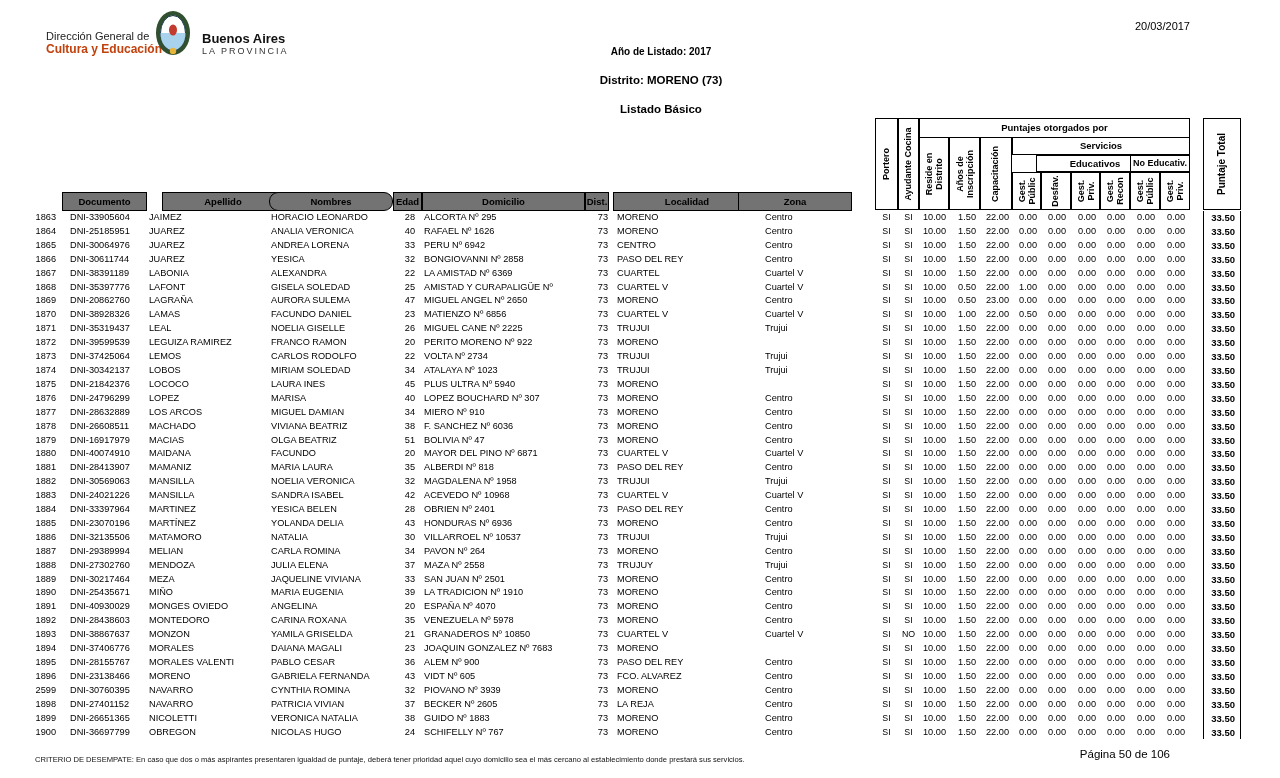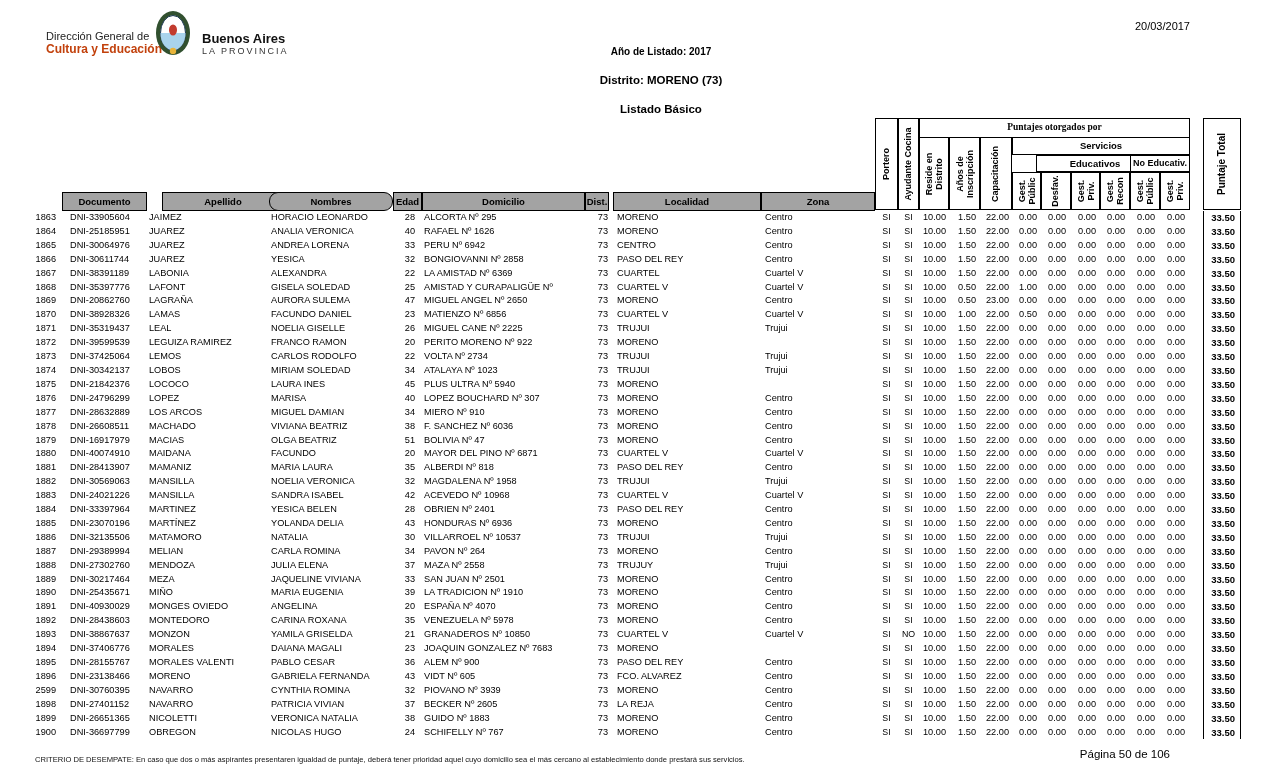--- a/index.html
+++ b/index.html
@@ -19,21 +19,21 @@
   .logo-brand2 { font-size:9px; letter-spacing:2px; color:#333; }
   .doc-title { position:absolute; left:341px; top:18px; width:640px; text-align:center;
                font-size:13.5px; font-weight:bold; }
   .doc-date  { position:absolute; left:1100px; top:20px; width:90px; text-align:right; font-size:11px; }
   .doc-sub1  { position:absolute; left:341px; top:46px;  width:640px; text-align:center; font-size:10px; font-weight:bold; }
   .doc-sub2  { position:absolute; left:341px; top:74px;  width:640px; text-align:center; font-size:11.5px; font-weight:bold; }
   .doc-sub3  { position:absolute; left:341px; top:103px; width:640px; text-align:center; font-size:11.5px; font-weight:bold; }
   
   .hbox { position:absolute; border:1px solid #000; background:#fff; }
   .lhb  { position:absolute; top:192px; height:19px; border:1px solid #000;
-          text-align:center; font-weight:bold; font-size:9.5px; line-height:17px; background:#a3a3a3; }
+          text-align:center; font-weight:bold; font-size:9.5px; line-height:17px; background:#737373; }
   .band { text-align:center; font-weight:bold; font-size:9.5px; }
   .rtext { position:absolute; left:50%; top:50%;
            transform: translate(-50%,-50%) rotate(-90deg);
            font-weight:bold; font-size:9px; line-height:9.5px; text-align:center; white-space:normal; }
   .w88 { width:88px; } .w69 { width:69px; } .w36 { width:36px; }
   .pt  { font-size:10px; }
   
   .tbody { position:absolute; left:30px; top:211px; width:1211px; }
   .trow  { display:flex; height:13.92px; line-height:13.9px; font-size:9.2px; white-space:nowrap; }
   .cell  { overflow:visible; }
@@ -94,29 +94,29 @@
   <div class="doc-sub2">Distrito: MORENO (73)</div>
   <div class="doc-sub3">Listado Básico</div>
 
   <div class="lhb" style="left:62px;width:85px;">Documento</div>
   <div class="lhb" style="left:162px;width:122px;">Apellido</div>
   <div class="lhb" style="left:269px;width:124px;border-radius:9px;">Nombres</div>
   <div class="lhb" style="left:393px;width:29px;">Edad</div>
   <div class="lhb" style="left:422px;width:163px;">Domicilio</div>
   <div class="lhb" style="left:585px;width:24px;">Dist.</div>
   <div class="lhb" style="left:613px;width:148px;">Localidad</div>
-  <div class="lhb" style="left:761px;width:114px;">Zona</div>
+  <div class="lhb" style="left:738px;width:114px;">Zona</div>
 
   <div class="hbox" style="left:875px;top:118px;width:23px;height:92px;">
     <div class="rtext w88">Portero</div>
   </div>
   <div class="hbox" style="left:898px;top:118px;width:21px;height:92px;">
     <div class="rtext w88">Ayudante Cocina</div>
   </div>
-  <div class="hbox band" style="left:919px;top:118px;width:271px;height:31px;line-height:17px;font-family:Liberation Serif, serif;">Puntajes otorgados por</div>
+  <div class="hbox band" style="left:919px;top:118px;width:271px;height:31px;line-height:17px;">Puntajes otorgados por</div>
   <div class="hbox" style="left:919px;top:137px;width:30px;height:73px;">
     <div class="rtext w69">Reside en Distrito</div>
   </div>
   <div class="hbox" style="left:949px;top:137px;width:31px;height:73px;">
     <div class="rtext w69">Años de Inscripción</div>
   </div>
   <div class="hbox" style="left:980px;top:137px;width:32px;height:73px;">
     <div class="rtext w69">Capacitación</div>
   </div>
   <div class="hbox band" style="left:1012px;top:137px;width:178px;height:18px;line-height:16px;">Servicios</div>

